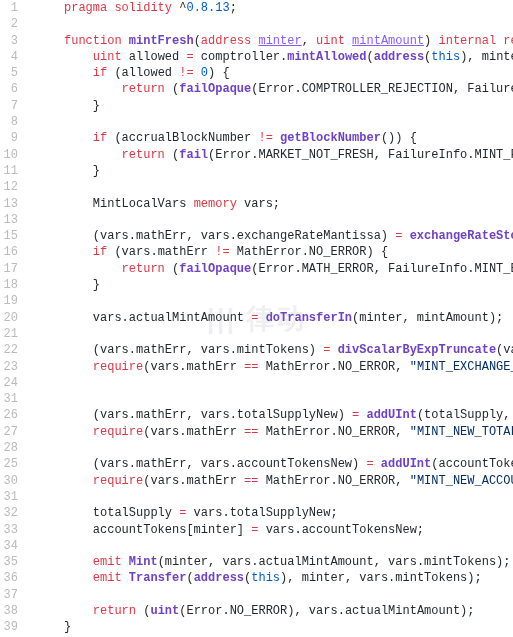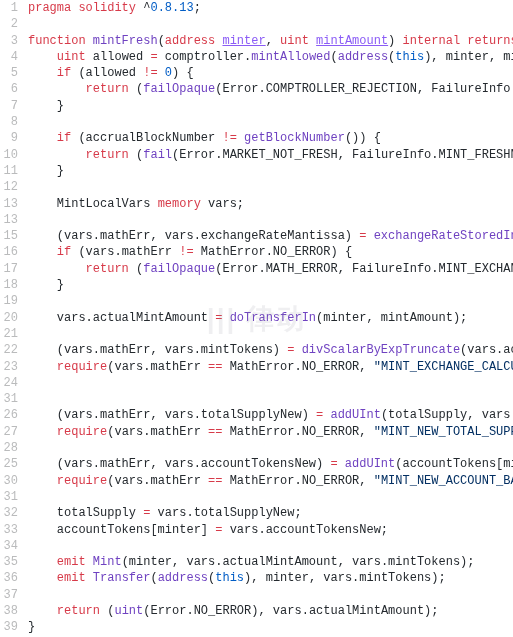--- a/index.html
+++ b/index.html
@@ -32,24 +32,25 @@
     flex: 0 0 28px;
     text-align: right;
     color: #babbbc;
     padding-right: 10px;
     user-select: none;
   }
   .gutter .ln { height: 16.3px; }
   .source {
     white-space: pre;
     overflow: hidden;
+    margin-left: 36px;
   }
   .line { display:block; height:16.3px; }
   .kw  { color:#d73a49; }   
-  .fn  { color:#6f42c1; }   
+  .fn  { color:#6f42c1;font-weight:bold; }   
   .lit { color:#005cc5; }   
   .str { color:#032f62; }   
   .orn { color:#8b5cf6;text-decoration:underline; }   
   .pln { color:#24292e; }
 </style>
 </head>
 <body>
 
 <div class="watermark">||| 律动</div>
 

